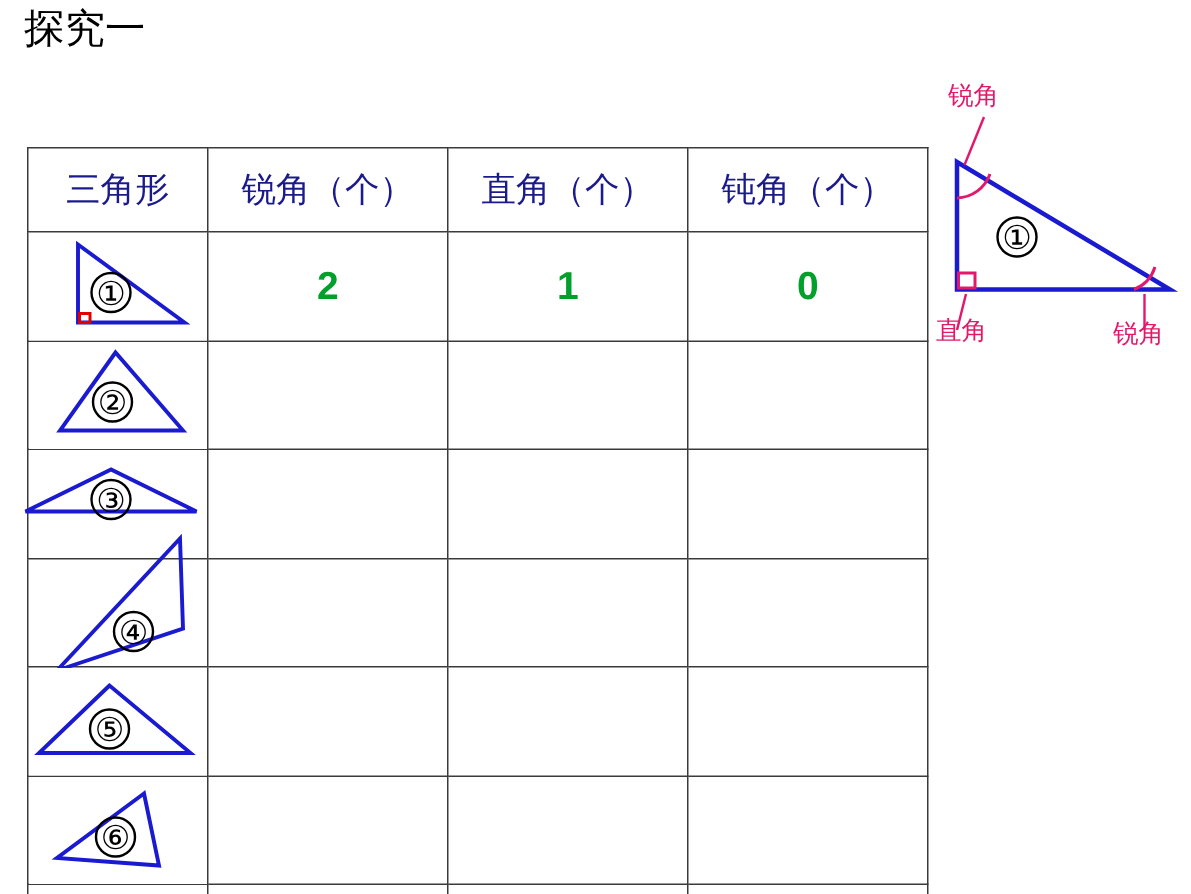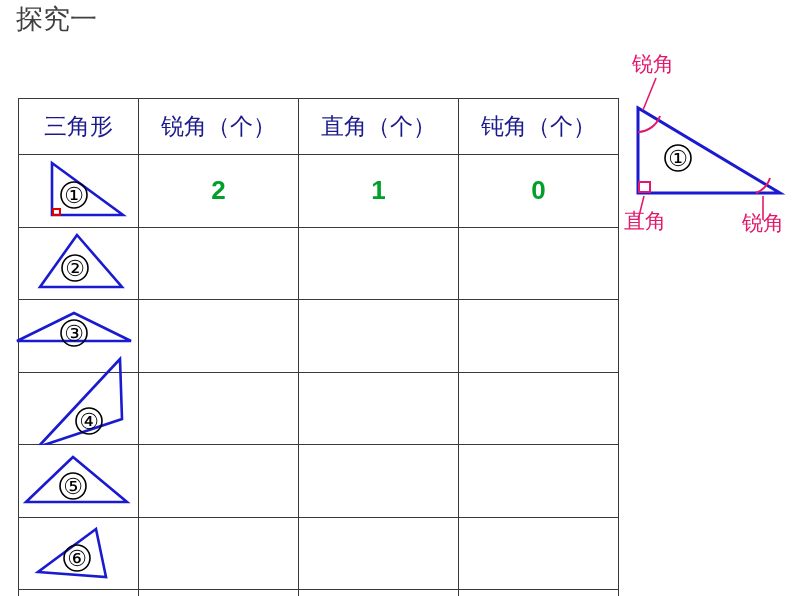--- a/index.html
+++ b/index.html
@@ -19,21 +19,21 @@
     left: 0; top: 0;
     width: 794px;
     height: 596px;
   }
   .page-title {
     position: absolute;
     left: 16px;
     top: 2px;
     font-size: 27px;
     line-height: 34px;
-    color: #404040;
+    color: #000000;
     font-family: "Liberation Serif", "DejaVu Serif", serif;
     white-space: nowrap;
   }
   
   #results-table {
     position: absolute;
     left: 18px;
     top: 50px;
     width: 600px;
     height: 565px;
@@ -92,21 +92,21 @@
     height: 200px;
   }
   #angle-diagram svg {
     position: absolute;
     left: 0;
     top: 0;
     overflow: visible;
   }
   .lbl {
     position: absolute;
-    font-size: 21px;
+    font-size: 17px;
     line-height: 20px;
     color: #e2196a;
     font-family: "Liberation Serif", "DejaVu Serif", serif;
     white-space: nowrap;
   }
   #lbl-top   { left: 14px; top: 6px; }
   #lbl-left  { left: 6px;  top: 165px; font-family: Liberation Mono, monospace; }
   #lbl-right { left: 124px;top: 165px; }
   .circ-num {
     font-family: "Liberation Serif", "DejaVu Serif", serif;

